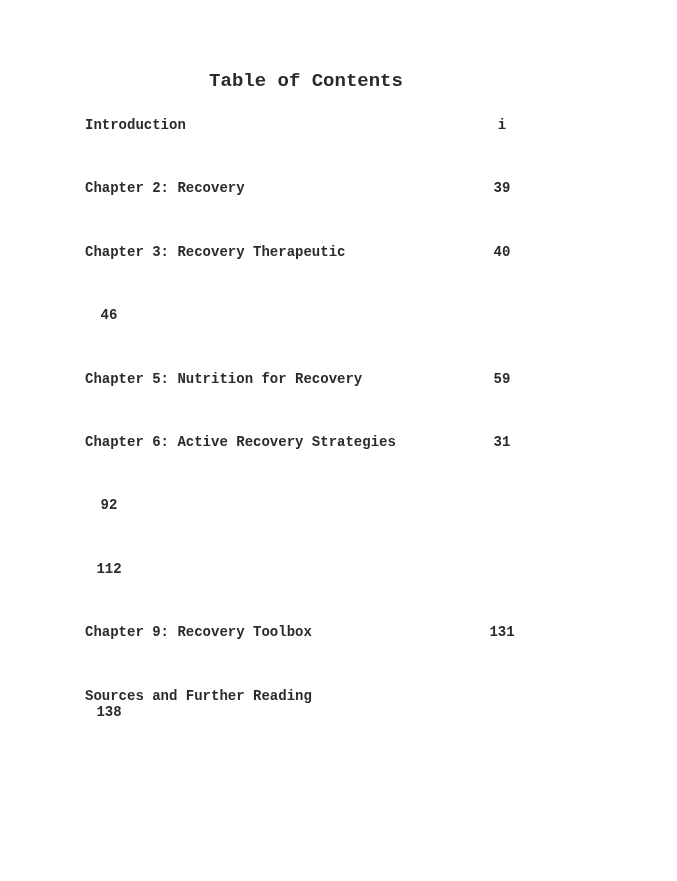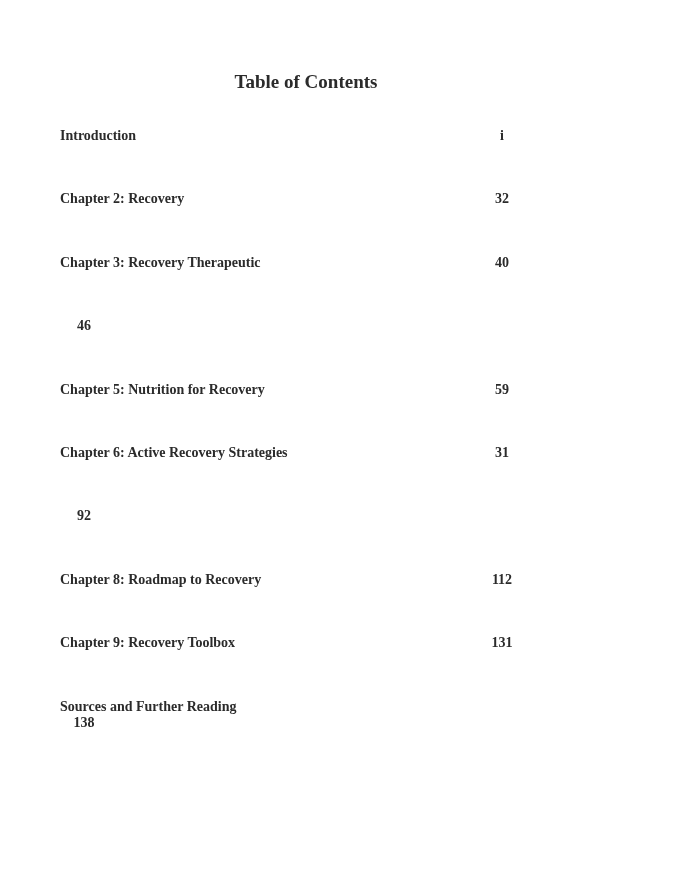--- a/index.html
+++ b/index.html
@@ -5,37 +5,37 @@
   html, body {
     margin: 0;
     padding: 0;
     background: #ffffff;
   }
   .doc-page {
     position: relative;
     width: 612px;
     height: 881px;
     background: #ffffff;
-    font-family: Liberation Serif, serif;
+    font-family: Liberation Mono, monospace;
     color: #2b2b2b;
     overflow: hidden;
     box-sizing: border-box;
   }
   .doc-title {
     margin: 0;
     padding-top: 70px;
     text-align: center;
     font-size: 19px;
     line-height: 23px;
     font-weight: bold;
     color: #2b2b2b;
   }
   .toc-list {
-    margin-top: 35px;
-    padding-left: 60px;
+    margin-top: 24px;
+    padding-left: 85px;
     padding-right: 86px;
   }
   .toc-row {
     display: flex;
     justify-content: space-between;
     align-items: baseline;
     margin-bottom: 47.4px;
     font-size: 14px;
     line-height: 16px;
     font-weight: bold;
@@ -60,21 +60,21 @@
   <h1 class="doc-title">Table of Contents</h1>
   <div class="toc-list" id="toc-list">
   <div class="toc-row">
     <span class="toc-label">Introduction</span>
     <span class="toc-page">i</span>
   </div>
 
 
   <div class="toc-row">
     <span class="toc-label">Chapter 2: Recovery</span>
-    <span class="toc-page">32</span>
+    <span class="toc-page">39</span>
   </div>
 
   <div class="toc-row">
     <span class="toc-label">Chapter 3: Recovery Therapeutic</span>
     <span class="toc-page">40</span>
   </div>
 
   <div class="toc-row">
     <span class="toc-page">46</span>
   </div>
@@ -87,21 +87,20 @@
   <div class="toc-row">
     <span class="toc-label">Chapter 6: Active Recovery Strategies</span>
     <span class="toc-page">31</span>
   </div>
 
   <div class="toc-row">
     <span class="toc-page">92</span>
   </div>
 
   <div class="toc-row">
-    <span class="toc-label">Chapter 8: Roadmap to Recovery</span>
     <span class="toc-page">112</span>
   </div>
 
   <div class="toc-row">
     <span class="toc-label">Chapter 9: Recovery Toolbox</span>
     <span class="toc-page">131</span>
   </div>
 
   <div class="toc-row">
     <span class="toc-label">Sources and Further Reading</span>

